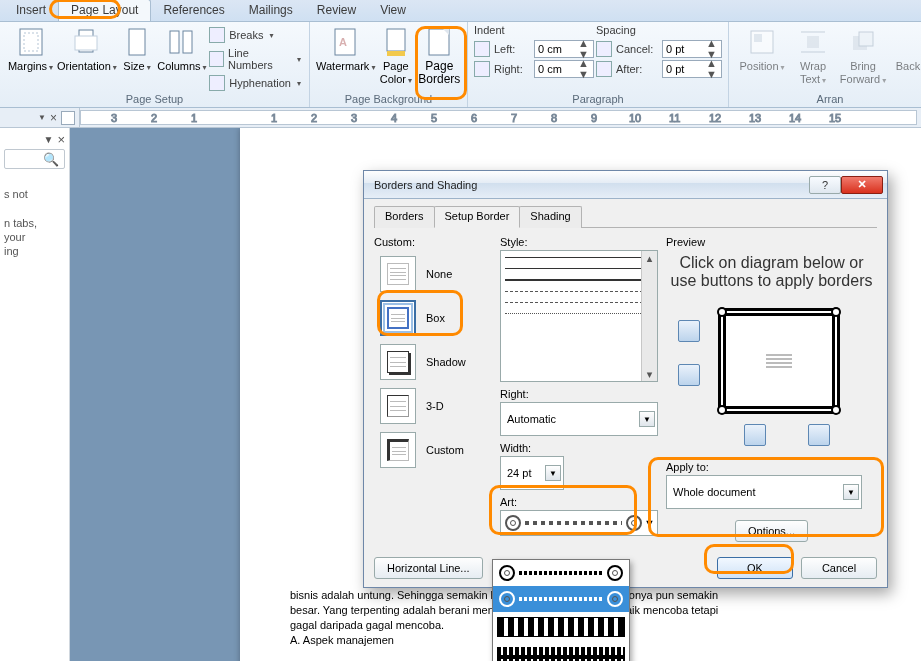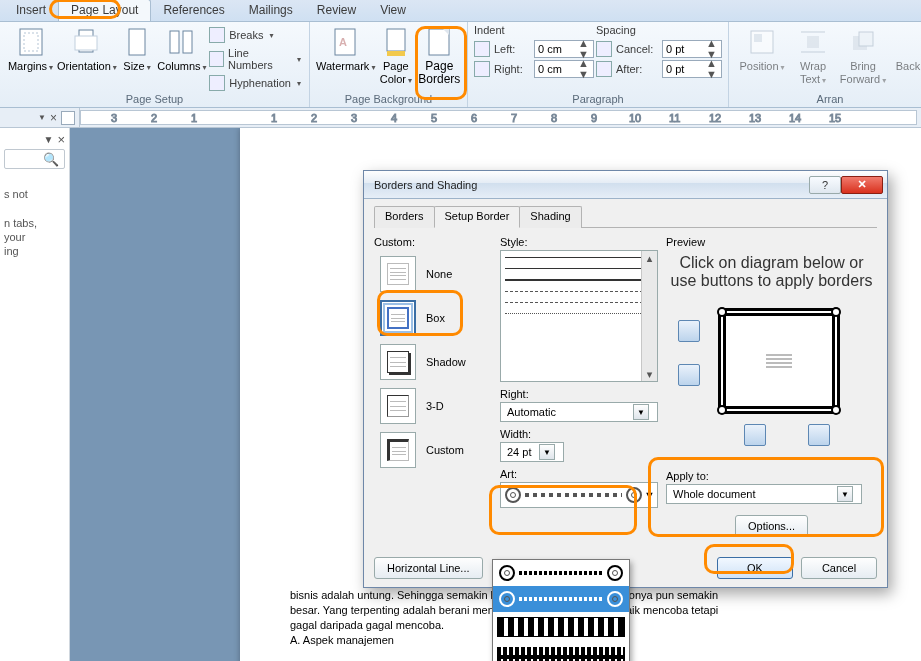--- a/index.html
+++ b/index.html
@@ -74,21 +74,21 @@
   .lbl { color:#000; margin-top:0; margin-bottom:2px;}
   .style-list { border:1px solid #9aa; background:#fff; height:132px; padding:6px 4px; display:flex; flex-direction:column; gap:10px; overflow:hidden; position:relative;}
   .style-list .ln { height:0; border-top:1px solid #333;}
   .style-list .ln.d1 { border-top:1px solid #333; border-top-style: solid;}
   .style-list .ln.d2 { border-top:1px dashed #555;}
   .style-list .ln.d3 { border-top:1px dotted #555;}
   .style-list .sbar { position:absolute; right:0; top:0; bottom:0; width:16px; background:#e9e9e9; border-left:1px solid #c7c7c7; display:flex; flex-direction:column; justify-content:space-between; align-items:center; font-size:8px; color:#555;}
   .style-list .sbar .th { flex:0 0 14px; display:flex; align-items:center; justify-content:center;}
   .style-list .sbar .tr { flex:1; background:#f2f2f2;}
 
-  .combo { border:1px solid #9aa; background:#fff; height:20px; display:flex; align-items:center; justify-content:space-between; padding:0 8px 0 6px;}
+  .combo { border:1px solid #9aa; background:#fff; height:34px; display:flex; align-items:center; justify-content:space-between; padding:0 2px 0 6px;}
   .combo .cb-btn { width:16px; height:16px; border:1px solid #9aa; background:linear-gradient(#fefefe,#dfe5eb); display:flex; align-items:center; justify-content:center; font-size:8px;}
   .w-short { width:64px;}
 
   .art-box { border:1px solid #9aa; background:#fff; height:26px; display:flex; align-items:center; justify-content:space-between; padding:0 2px 0 2px;}
   .art-box .art-strip { flex:1; height:20px; background-repeat:repeat-x;}
   .art-dropdown { position:absolute; left:145px; top:558px; width:138px; border:1px solid #777; background:#fff; z-index:30; box-shadow:2px 3px 6px rgba(0,0,0,.35);}
 
   .col-preview { flex:1; display:flex; flex-direction:column;}
   .pv-hint { text-align:center; color:#333; font-size:16px; margin:2px 0 6px;}
   .pv-stage { position: relative; height: 140px; }

